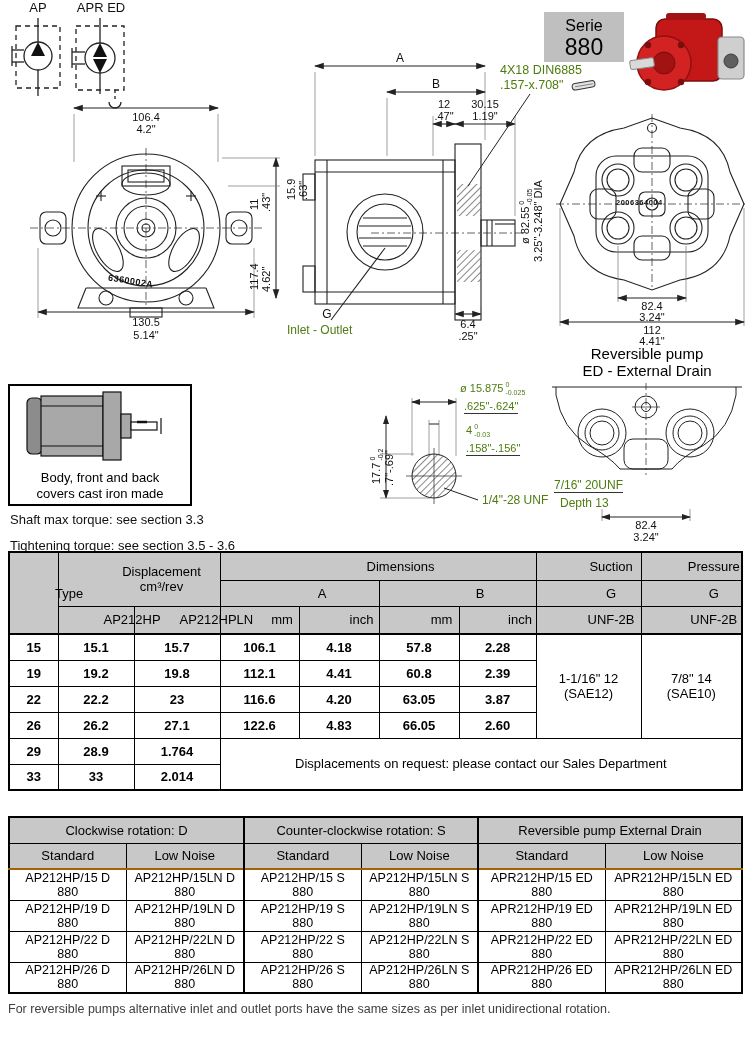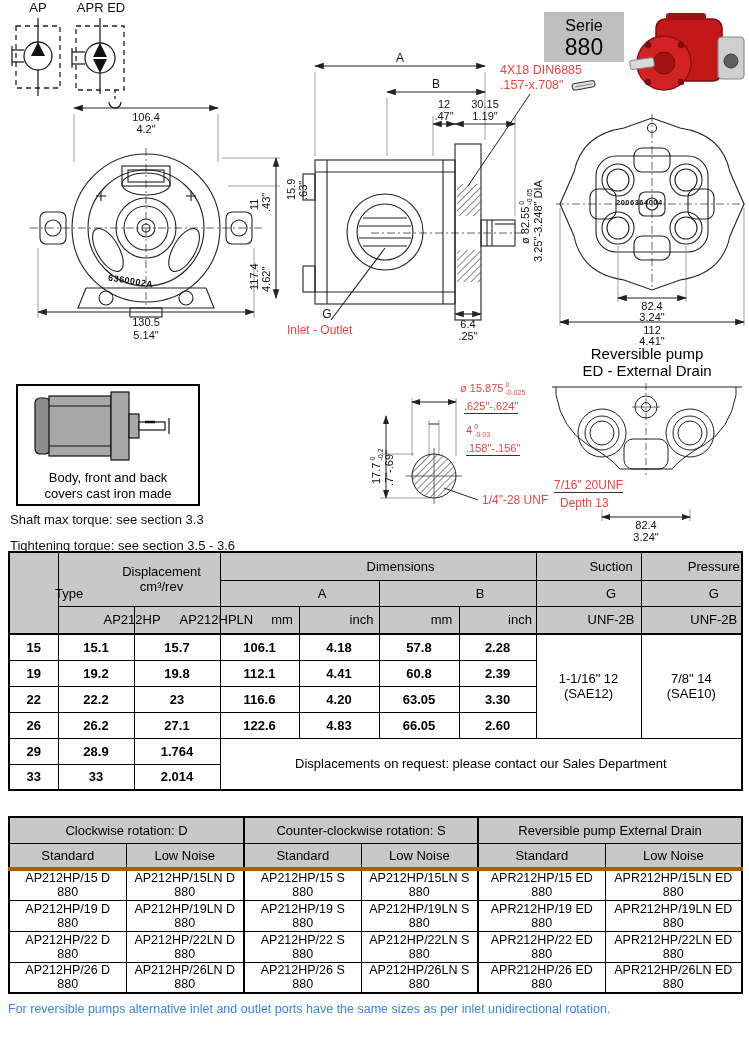--- a/index.html
+++ b/index.html
@@ -3,21 +3,21 @@
 <meta charset="utf-8">
 <style>
   html,body{margin:0;padding:0;}
   body{width:749px;height:1044px;position:relative;background:#fff;color:#000;
        font-family:"Liberation Sans","DejaVu Sans",sans-serif;overflow:hidden;}
   .abs{position:absolute;}
   svg{display:block;overflow:visible;}
   
   .dlab{position:absolute;font-size:11px;line-height:12px;color:#111;white-space:nowrap;
         transform:translateX(-50%);text-align:center;}
-  .dlabL{position:absolute;font-size:11px;line-height:12px;color:#ef4444;white-space:nowrap;}
+  .dlabL{position:absolute;font-size:11px;line-height:12px;color:#4d7c0f;white-space:nowrap;}
   .vlab{position:absolute;font-size:11px;line-height:12px;color:#111;white-space:nowrap;
         transform:rotate(-90deg);transform-origin:0 0;display:flex;align-items:flex-start;}
   .tol{display:inline-flex;flex-direction:column;font-size:7px;line-height:7.5px;
        margin-left:2px;transform:translateY(-1px);}
   .castmark{position:absolute;font-size:9px;font-weight:bold;letter-spacing:.5px;color:#111;}
   
   .serie{background:#bfbfbf;text-align:center;padding-top:4px;}
   .serie .l1{font-size:16px;line-height:19px;}
   .serie .l2{font-size:23px;line-height:25px;}
   
@@ -30,22 +30,22 @@
   .mt th,.mt td{border:1px solid #000;text-align:center;vertical-align:middle;padding:0;}
   .mt thead th{background:#c8c8c8;font-weight:normal;font-size:13px;line-height:15px;padding-left:45px;}
   .mt thead{border-bottom:2px solid #000;}
   .mt tbody td{font-size:13px;font-weight:bold;}
   .mt td.plain{font-weight:normal;}
   .bt{width:733px;border:2px solid #000;}
   .bt th,.bt td{border:1px solid #000;text-align:center;vertical-align:middle;padding:0;}
   .bt th{background:#c8c8c8;font-weight:normal;font-size:13px;}
   .bt td{font-size:12.5px;line-height:14px;}
   .bt .gsep{border-left:2px solid #000;}
-  .bt thead{border-bottom:4px solid #a16207;}
-  .footer{position:absolute;font-size:12.5px;color:#3b82f6;}
+  .bt thead{border-bottom:2px solid #a16207;}
+  .footer{position:absolute;font-size:12.5px;color:#404040;}
   .edtitle{position:absolute;width:100%;text-align:center;font-size:15px;line-height:17px;}
 </style>
 </head>
 <body>
 
 <svg width="0" height="0" class="abs" aria-hidden="true">
   <defs>
     <pattern id="hatch" width="5" height="5" patternUnits="userSpaceOnUse" patternTransform="rotate(45)">
       <line x1="0" y1="0" x2="0" y2="5" stroke="#555" stroke-width="1.4"></line>
     </pattern>
@@ -281,21 +281,21 @@
         <line x1="4" y1="208" x2="188" y2="208" marker-start="url(#as)" marker-end="url(#ae)"></line>
       </g>
     </svg>
     <span class="castmark" style="left:60px;top:84px;font-size:7.5px;">2006364004</span>
     <span class="dlab" style="left:96px;top:186px;">82.4</span>
     <span class="dlab" style="left:96px;top:197px;">3.24"</span>
     <span class="dlab" style="left:96px;top:210px;">112</span>
     <span class="dlab" style="left:96px;top:221px;">4.41"</span>
   </div>
 
-  <div class="abs bodybox" style="left:16px;top:384px;width:180px;height:118px;">
+  <div class="abs bodybox" style="left:8px;top:384px;width:180px;height:118px;">
     <svg width="150" height="70" viewBox="0 0 150 70" style="margin:6px auto 0;">
       <g stroke="#111" stroke-width="1.2">
         <rect x="2" y="6" width="15" height="56" rx="5" fill="#8c8c8c"></rect>
         <rect x="16" y="4" width="62" height="60" fill="#a8a8a8"></rect>
         <line x1="16" y1="14" x2="78" y2="14"></line>
           <line x1="16" y1="54" x2="78" y2="54"></line>
         <rect x="78" y="0" width="18" height="68" fill="#a8a8a8"></rect>
         <rect x="96" y="22" width="10" height="24" fill="#a8a8a8"></rect>
         <rect x="106" y="30" width="26" height="8" fill="#fff"></rect>
         <line x1="112" y1="30" x2="122" y2="30" stroke-width="2.5"></line>
@@ -452,21 +452,21 @@
         <td>60.8</td>
         <td>2.39</td>
       </tr>
       <tr style="height:26px;">
         <td>22</td>
         <td>22.2</td>
         <td>23</td>
         <td>116.6</td>
         <td>4.20</td>
         <td>63.05</td>
-        <td>3.30</td>
+        <td>3.87</td>
       </tr>
       <tr style="height:26px;">
         <td>26</td>
         <td>26.2</td>
         <td>27.1</td>
         <td>122.6</td>
         <td>4.83</td>
         <td>66.05</td>
         <td>2.60</td>
       </tr>

